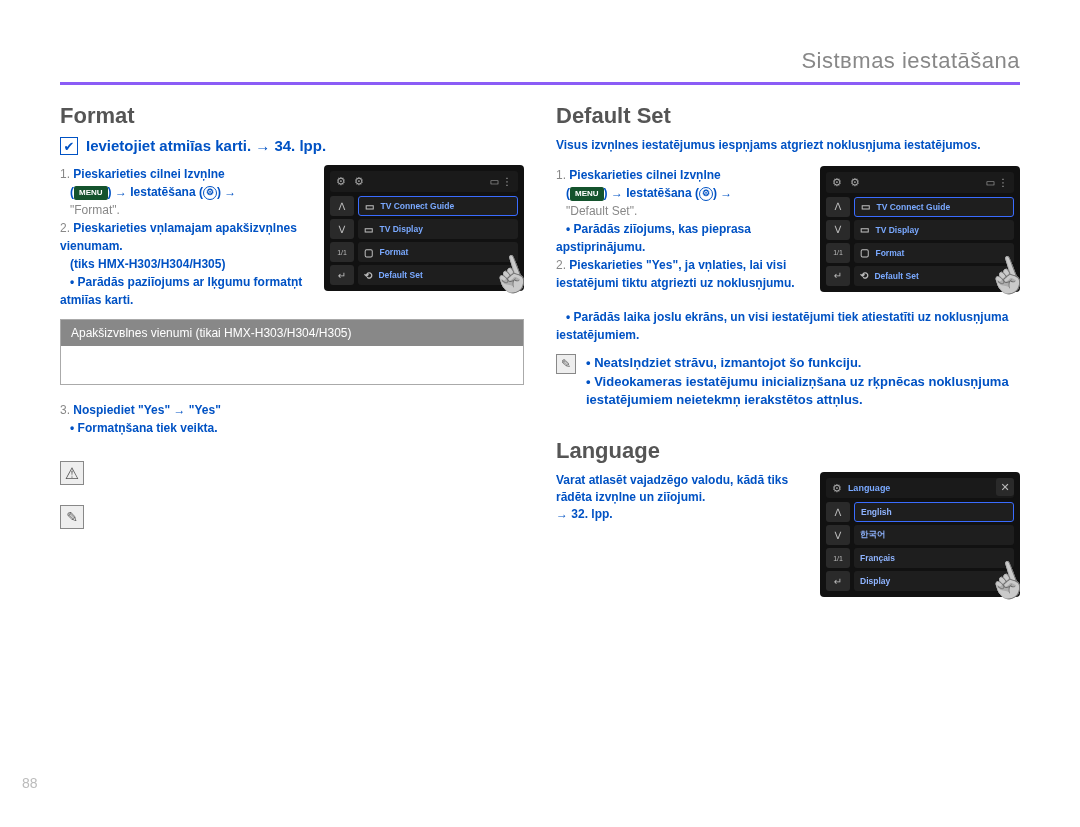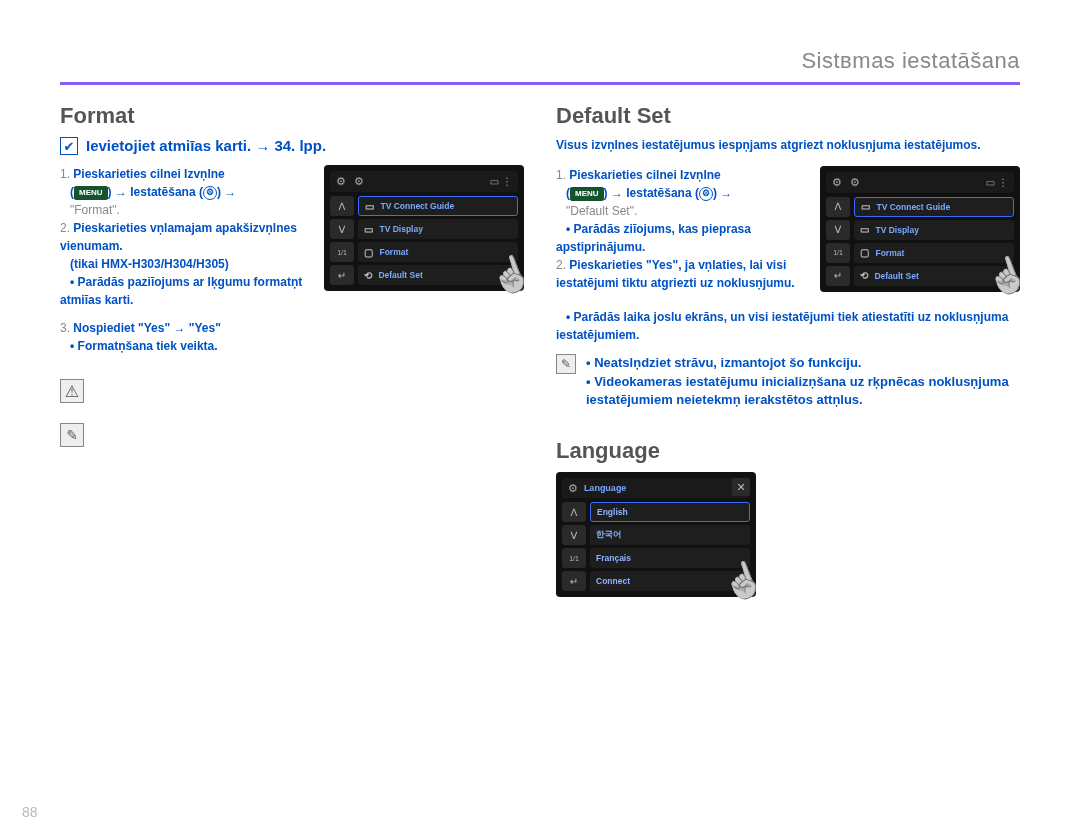--- a/index.html
+++ b/index.html
@@ -218,21 +218,21 @@
   .sub-panel-header {
     background: #888;
     color: #fff;
     font-size: 12px;
     padding: 6px 10px;
     margin: -10px -12px 8px -12px;
   }
   .page-num {
     position: absolute;
     left: 22px;
-    bottom: 7px;
+    bottom: 36px;
     color: #bbb;
     font-size: 14px;
   }
   .bullet-blue {
     font-size: 12px;
     color: #0052c4;
     font-weight: bold;
     line-height: 1.5;
     margin-top: 16px;
   }
@@ -283,21 +283,21 @@
     <div class="steps-block">
       <div class="steps-text">
         <span class="step-num">1.</span>
         <span>Pieskarieties cilnei Izvņlne</span><br>
         &nbsp;&nbsp;&nbsp;(<span class="menu-chip">MENU</span>) →
         <span>Iestatēšana (</span><span class="gear-circle">⚙</span><span>) →</span><br>
         &nbsp;&nbsp;&nbsp;<span class="gray-term">"Format".</span>
         <br>
         <span class="step-num">2.</span>
         <span>Pieskarieties vņlamajam apakšizvņlnes vienumam.</span><br>
-        &nbsp;&nbsp;&nbsp;<span>(tikai HMX-H303/H304/H305)</span><br>
+        &nbsp;&nbsp;&nbsp;<span>(tiks HMX-H303/H304/H305)</span><br>
         &nbsp;&nbsp;&nbsp;• <span>Parādās paziīojums ar Iķgumu formatņt atmiīas karti.</span>
       </div>
 
       <div class="screen">
         <div class="screen-topbar">
           <div class="topbar-icons">
             <span>⚙</span>
             <span>⚙</span>
           </div>
           <div class="topbar-right">▭ ⋮</div>
@@ -325,20 +325,23 @@
             <div class="main-row">
                 <span class="row-icon">⟲</span>
                 <span>Default Set</span>
               </div>
           </div>
         </div>
         <div class="hand">☝</div>
       </div>
     </div>
 
+    <div class="sub-panel">
+      <div class="sub-panel-header">Apakšizvвlnes vienumi (tikai HMX-H303/H304/H305)</div>
+    </div>
 
     <div class="steps-text">
       <span class="step-num">3.</span>
       <span>Nospiediet "Yes" → "Yes"</span><br>
       &nbsp;&nbsp;&nbsp;• <span>Formatņšana tiek veikta.</span>
     </div>
 
     <div style="margin-top:24px; display:flex; flex-direction:column; gap:20px;">
       <div class="warn-box">⚠</div>
       <div class="pencil-box">✎</div>
@@ -410,20 +413,24 @@
       <div class="pencil-box">✎</div>
       <div class="small-pencil-note-text">
         • <span>Neatslņdziet strāvu, izmantojot šo funkciju.</span><br>
         • <span>Videokameras iestatējumu inicializņšana uz rķpnēcas noklusņjuma iestatējumiem neietekmņ ierakstētos attņlus.</span>
       </div>
     </div>
 
     <div class="section-title" style="margin-top:28px;">Language</div>
 
     <div class="steps-block">
+      <div class="intro-text" style="flex:1;">
+        <span>Varat atlasēt vajadzēgo valodu, kādā tiks rādēta izvņlne un ziīojumi.</span><br>
+        <span>→ 32. lpp.</span>
+      </div>
 
       <div class="screen">
         <div class="screen-header-row">
           <span class="hdr-icon">⚙</span>
           <span class="hdr-label">Language</span>
         </div>
         <div class="close-x">✕</div>
         <div class="screen-body">
           <div class="side-controls">
             <div class="side-btn">ᐱ</div>
@@ -435,21 +442,21 @@
             <div class="main-row selected lang-item">
                 <span class="lang-row-text">English</span>
               </div>
             <div class="main-row lang-item">
                 <span class="lang-row-text">한국어</span>
               </div>
             <div class="main-row lang-item">
                 <span class="lang-row-text">Français</span>
               </div>
             <div class="main-row lang-item">
-                <span class="lang-row-text">Connect</span>
+                <span class="lang-row-text">Display</span>
               </div>
           </div>
         </div>
         <div class="hand">☝</div>
       </div>
     </div>
 
   </div>
 </div>
 

